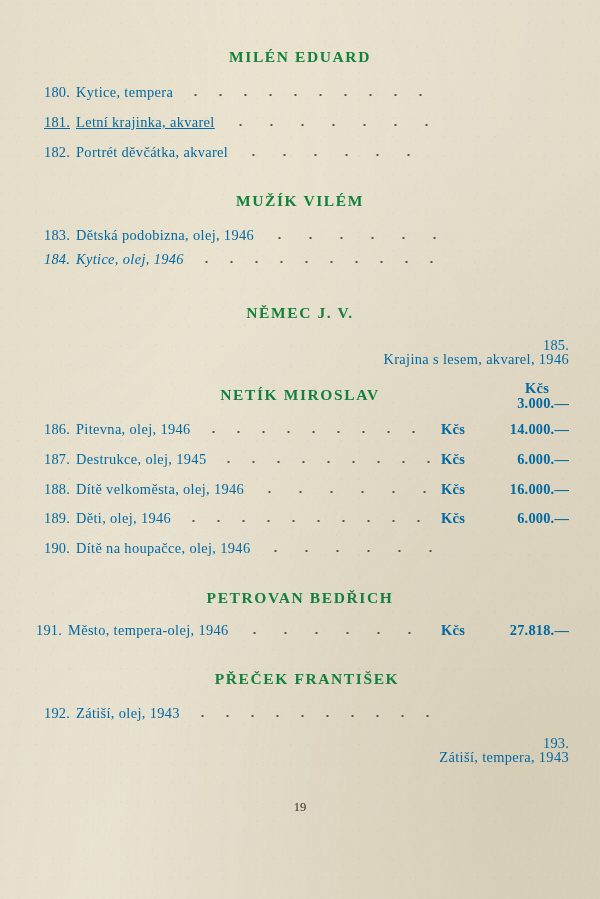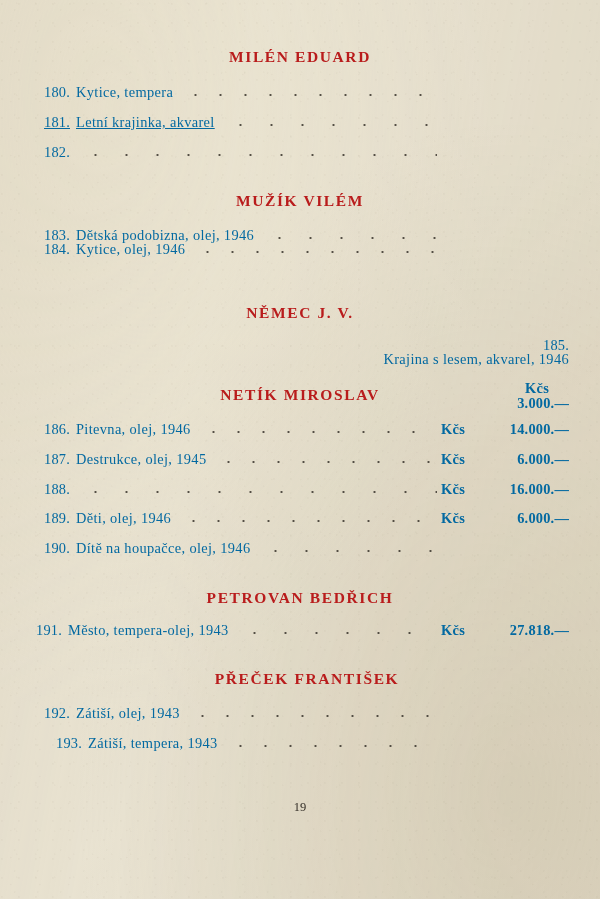--- a/index.html
+++ b/index.html
@@ -47,21 +47,21 @@
     position: relative;
     z-index: 2;
     padding: 0 36px;
   }
 
   .artist-heading {
     text-align: center;
     font-size: 15.5px;
     font-weight: 700;
     letter-spacing: 1.6px;
-    color: #b91c1c;
+    color: #15803d;
     white-space: nowrap;
   }
 
   .entry {
     display: flex;
     align-items: flex-end;
     font-size: 14.4px;
     line-height: 1;
     color: #0369a1;
     white-space: nowrap;
@@ -137,33 +137,34 @@
       </div>
       <div class="entry no-price" style="position: absolute; left: 36px; right: 31px; top: 115px; text-decoration: underline;">
         <span class="entry-num">181.</span>
         <span class="entry-title">Letní krajinka, akvarel</span>
         <span class="leader sparse"></span>
         <span class="currency"></span>
         <span class="price"></span>
       </div>
       <div class="entry no-price" style="position: absolute; left: 36px; right: 31px; top: 145px;">
         <span class="entry-num">182.</span>
+        <span class="entry-title">Portrét děvčátka, akvarel</span>
         <span class="leader sparse"></span>
         <span class="currency"></span>
         <span class="price"></span>
       </div>
       <div class="artist-heading" style="position: absolute; left: 36px; right: 36px; top: 192px;">MUŽÍK VILÉM</div>
       <div class="entry no-price" style="position: absolute; left: 36px; right: 31px; top: 228px;">
         <span class="entry-num">183.</span>
         <span class="entry-title">Dětská podobizna, olej, 1946</span>
         <span class="leader sparse"></span>
         <span class="currency"></span>
         <span class="price"></span>
       </div>
-      <div class="entry no-price" style="position: absolute; left: 36px; right: 31px; top: 242px;">
+      <div class="entry no-price" style="position: absolute; left: 36px; right: 31px; top: 252px; font-style: italic;">
         <span class="entry-num">184.</span>
         <span class="entry-title">Kytice, olej, 1946</span>
         <span class="leader"></span>
         <span class="currency"></span>
         <span class="price"></span>
       </div>
       <div class="artist-heading" style="position: absolute; left: 36px; right: 36px; top: 304px;">NĚMEC J. V.</div>
       <div class="entry" style="position: absolute; left: 36px; right: 31px; top: 338px; flex-direction: column;">
         <span class="entry-num">185.</span>
         <span class="entry-title">Krajina s lesem, akvarel, 1946</span>
@@ -181,20 +182,21 @@
       </div>
       <div class="entry" style="position: absolute; left: 36px; right: 31px; top: 452px;">
         <span class="entry-num">187.</span>
         <span class="entry-title">Destrukce, olej, 1945</span>
         <span class="leader"></span>
         <span class="currency">Kčs</span>
         <span class="price">6.000.—</span>
       </div>
       <div class="entry" style="position: absolute; left: 36px; right: 31px; top: 482px;">
         <span class="entry-num">188.</span>
+        <span class="entry-title">Dítě velkoměsta, olej, 1946</span>
         <span class="leader sparse"></span>
         <span class="currency">Kčs</span>
         <span class="price">16.000.—</span>
       </div>
       <div class="entry" style="position: absolute; left: 36px; right: 31px; top: 511px;">
         <span class="entry-num">189.</span>
         <span class="entry-title">Děti, olej, 1946</span>
         <span class="leader"></span>
         <span class="currency">Kčs</span>
         <span class="price">6.000.—</span>
@@ -202,34 +204,34 @@
       <div class="entry no-price" style="position: absolute; left: 36px; right: 31px; top: 541px;">
         <span class="entry-num">190.</span>
         <span class="entry-title">Dítě na houpačce, olej, 1946</span>
         <span class="leader sparse"></span>
         <span class="currency"></span>
         <span class="price"></span>
       </div>
       <div class="artist-heading" style="position: absolute; left: 36px; right: 36px; top: 589px;">PETROVAN BEDŘICH</div>
       <div class="entry" style="position: absolute; left: 28px; right: 31px; top: 623px;">
         <span class="entry-num">191.</span>
-        <span class="entry-title">Město, tempera-olej, 1943</span>
+        <span class="entry-title">Město, tempera-olej, 1946</span>
         <span class="leader sparse"></span>
         <span class="currency">Kčs</span>
         <span class="price">27.818.—</span>
       </div>
       <div class="artist-heading" style="position: absolute; left: 36px; right: 22px; top: 670px;">PŘEČEK FRANTIŠEK</div>
       <div class="entry no-price" style="position: absolute; left: 36px; right: 31px; top: 706px;">
         <span class="entry-num">192.</span>
         <span class="entry-title">Zátiší, olej, 1943</span>
         <span class="leader"></span>
         <span class="currency"></span>
         <span class="price"></span>
       </div>
-      <div class="entry no-price" style="position: absolute; left: 48px; right: 31px; top: 736px;">
+      <div class="entry no-price" style="position: absolute; left: 24px; right: 31px; top: 736px; flex-direction: column;">
         <span class="entry-num">193.</span>
         <span class="entry-title">Zátiší, tempera, 1943</span>
         <span class="leader"></span>
         <span class="currency"></span>
         <span class="price"></span>
       </div>
     </div>
   <div class="page-number" id="page-number" style="top:800px;">19</div>
 </div>
 

